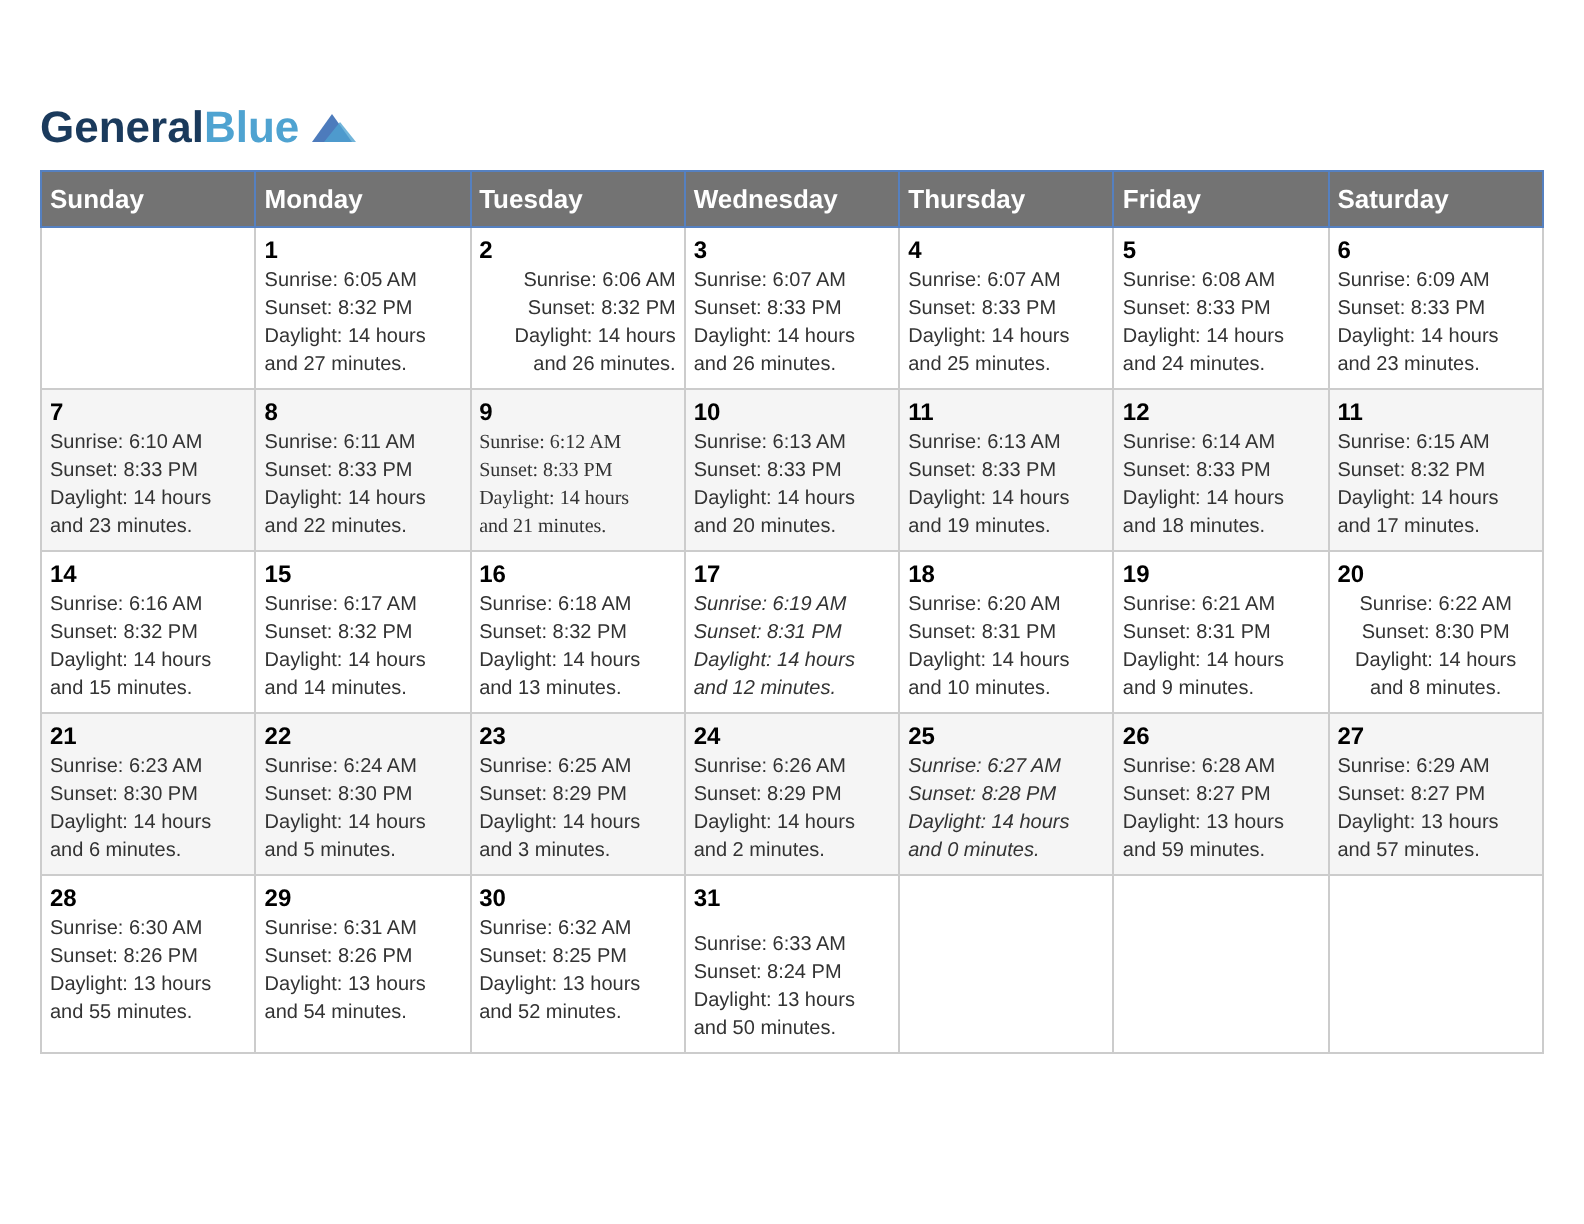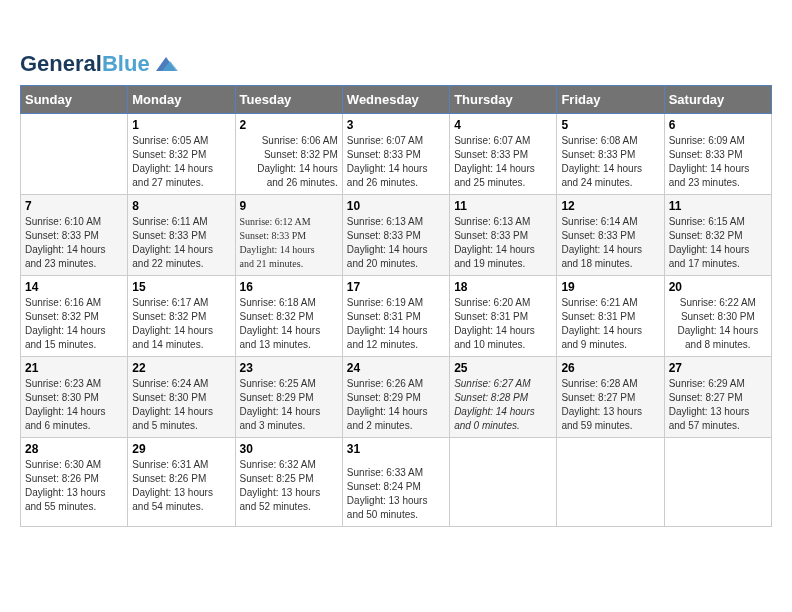--- a/index.html
+++ b/index.html
@@ -215,21 +215,21 @@
         </td>
         <td>
           <span class="day-number">16</span>
           <div class="cell-info" style="white-space: pre-line;">Sunrise: 6:18 AM
 Sunset: 8:32 PM
 Daylight: 14 hours
 and 13 minutes.</div>
         </td>
         <td>
           <span class="day-number">17</span>
-          <div class="cell-info" style="white-space: pre-line;">Sunrise: 6:19 AM
+          <div class="cell-info" style="white-space: pre-line; font-style: italic;">Sunrise: 6:19 AM
 Sunset: 8:31 PM
 Daylight: 14 hours
 and 12 minutes.</div>
         </td>
         <td>
           <span class="day-number">18</span>
           <div class="cell-info" style="white-space: pre-line;">Sunrise: 6:20 AM
 Sunset: 8:31 PM
 Daylight: 14 hours
 and 10 minutes.</div>

